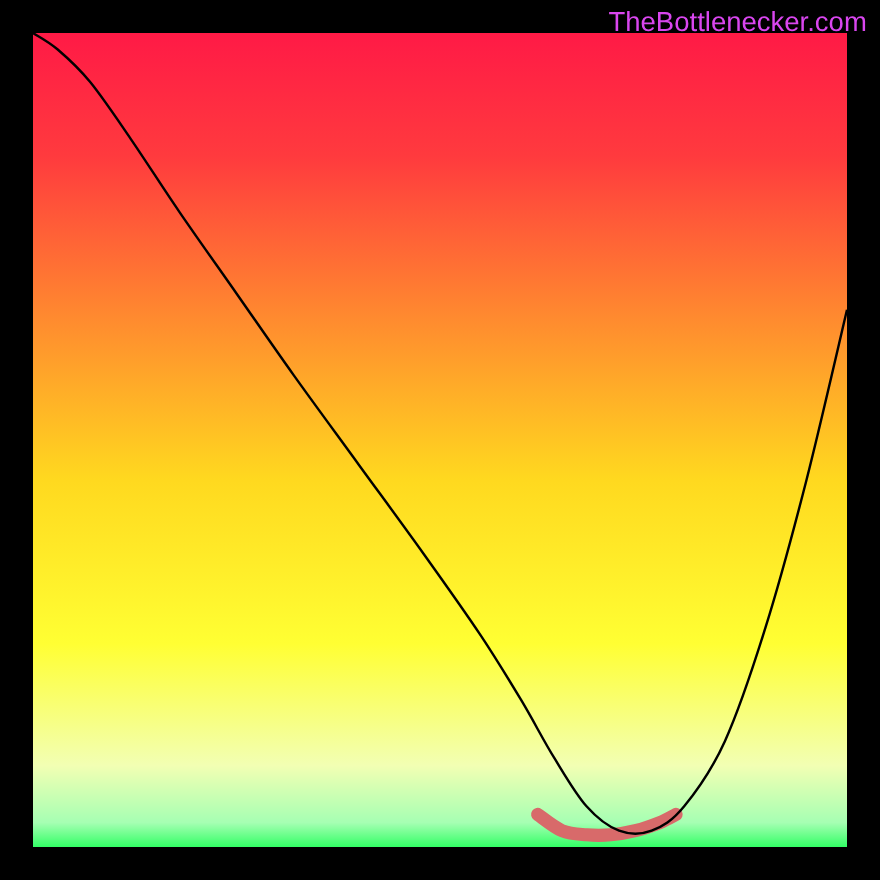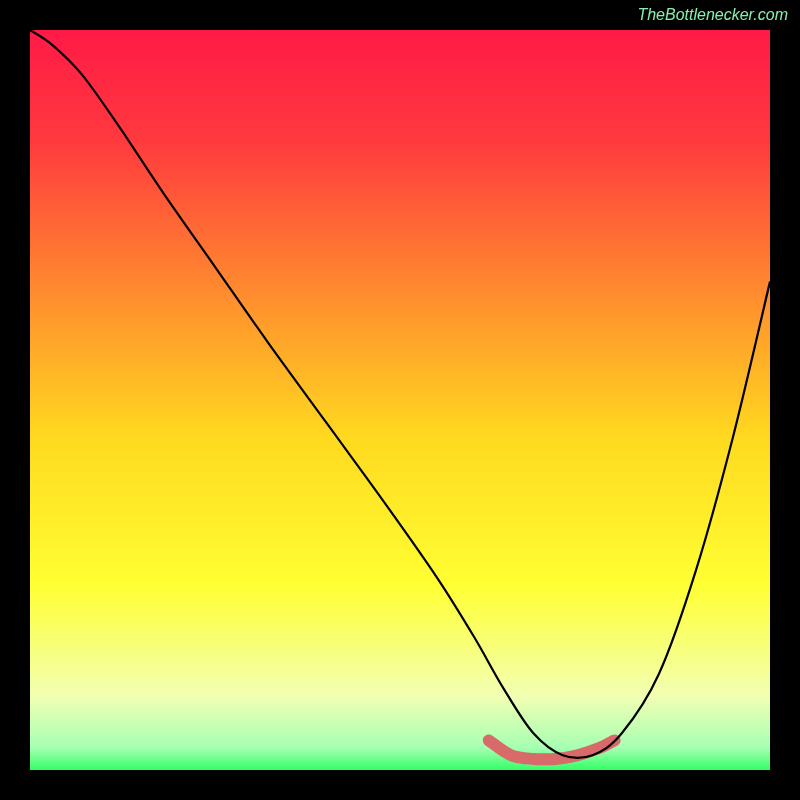--- a/index.html
+++ b/index.html
@@ -8,25 +8,24 @@
     width: 800px;
     height: 800px;
     background: #000;
     position: relative;
     font-family: Arial, Helvetica, sans-serif;
   }
   .watermark {
     position: absolute;
     top: 6px;
     right: 12px;
-    color: #86efac;
-    font-size: 16px;
+    color: #d946ef;
+    font-size: 25px;
     font-weight: 500;
     z-index: 10;
-    font-style: italic;
   }
   .plot {
     position: absolute;
     left: 30px;
     top: 30px;
     width: 740px;
     height: 740px;
   }
   svg {
     display: block;

